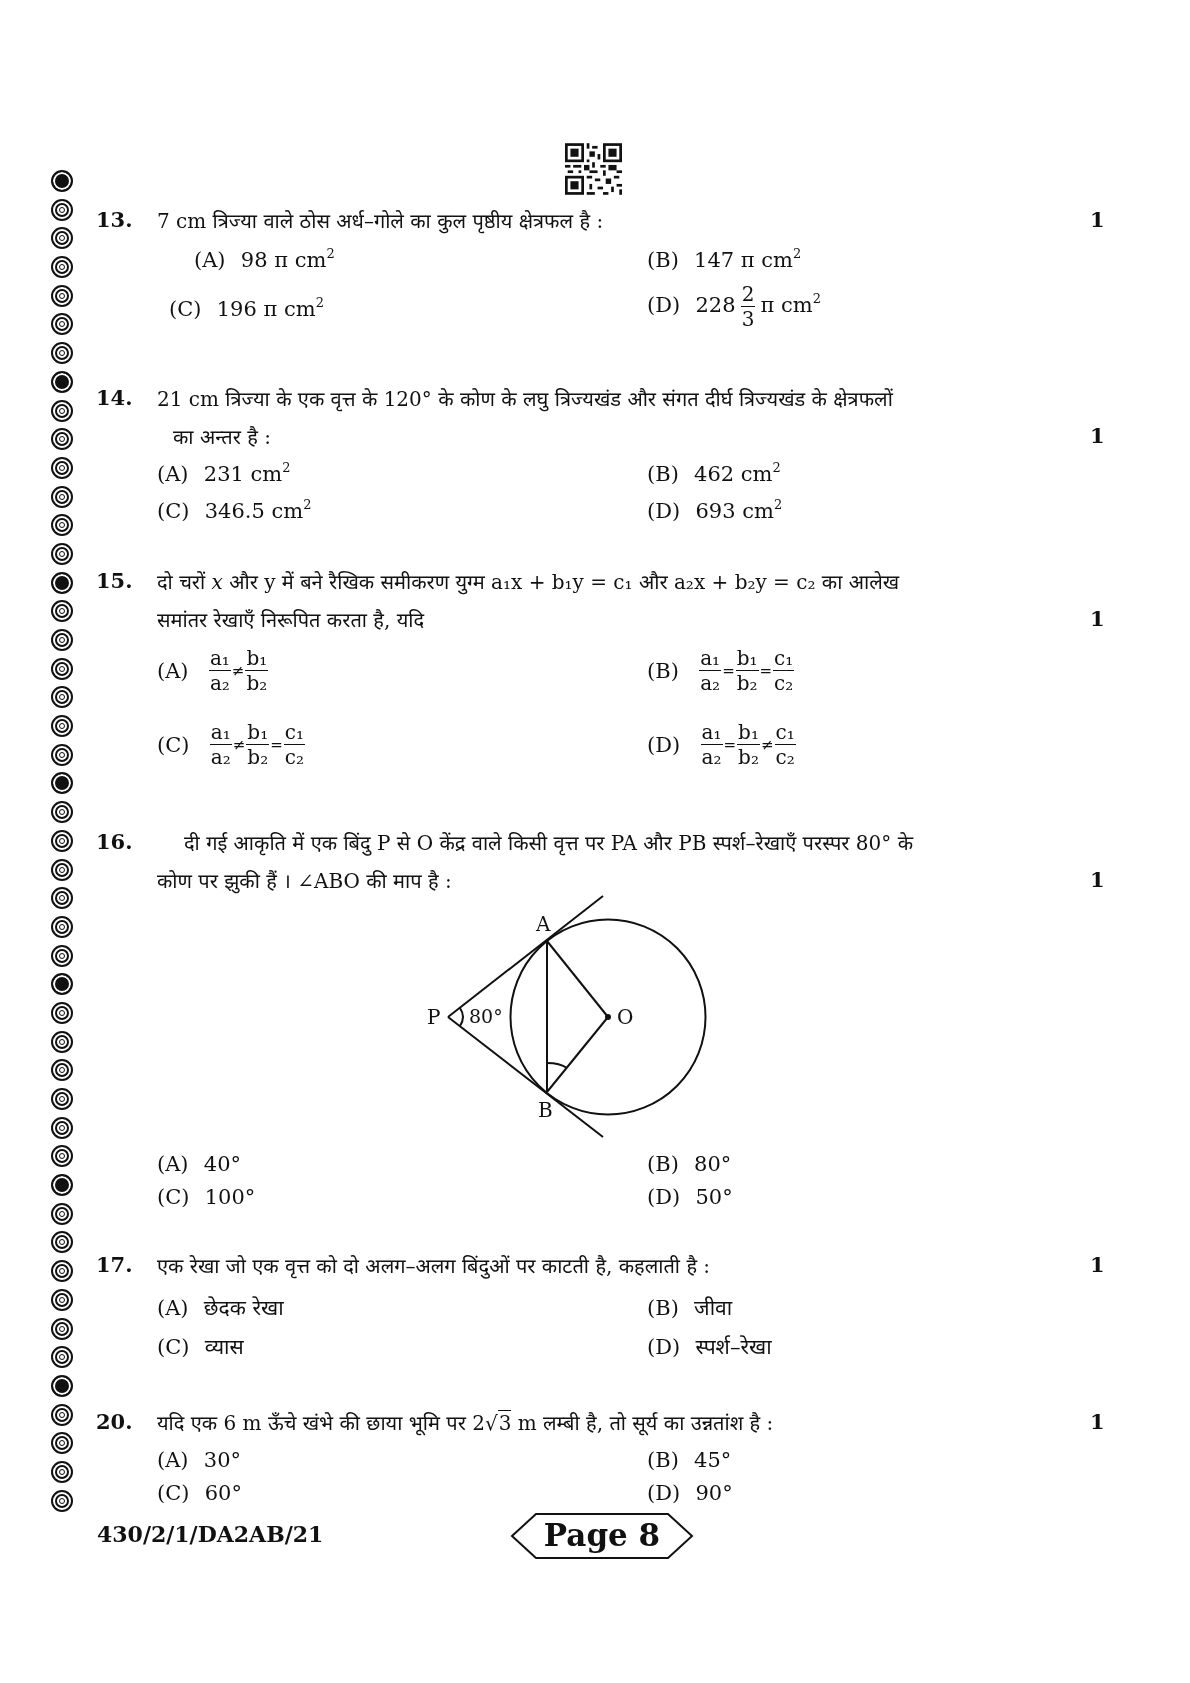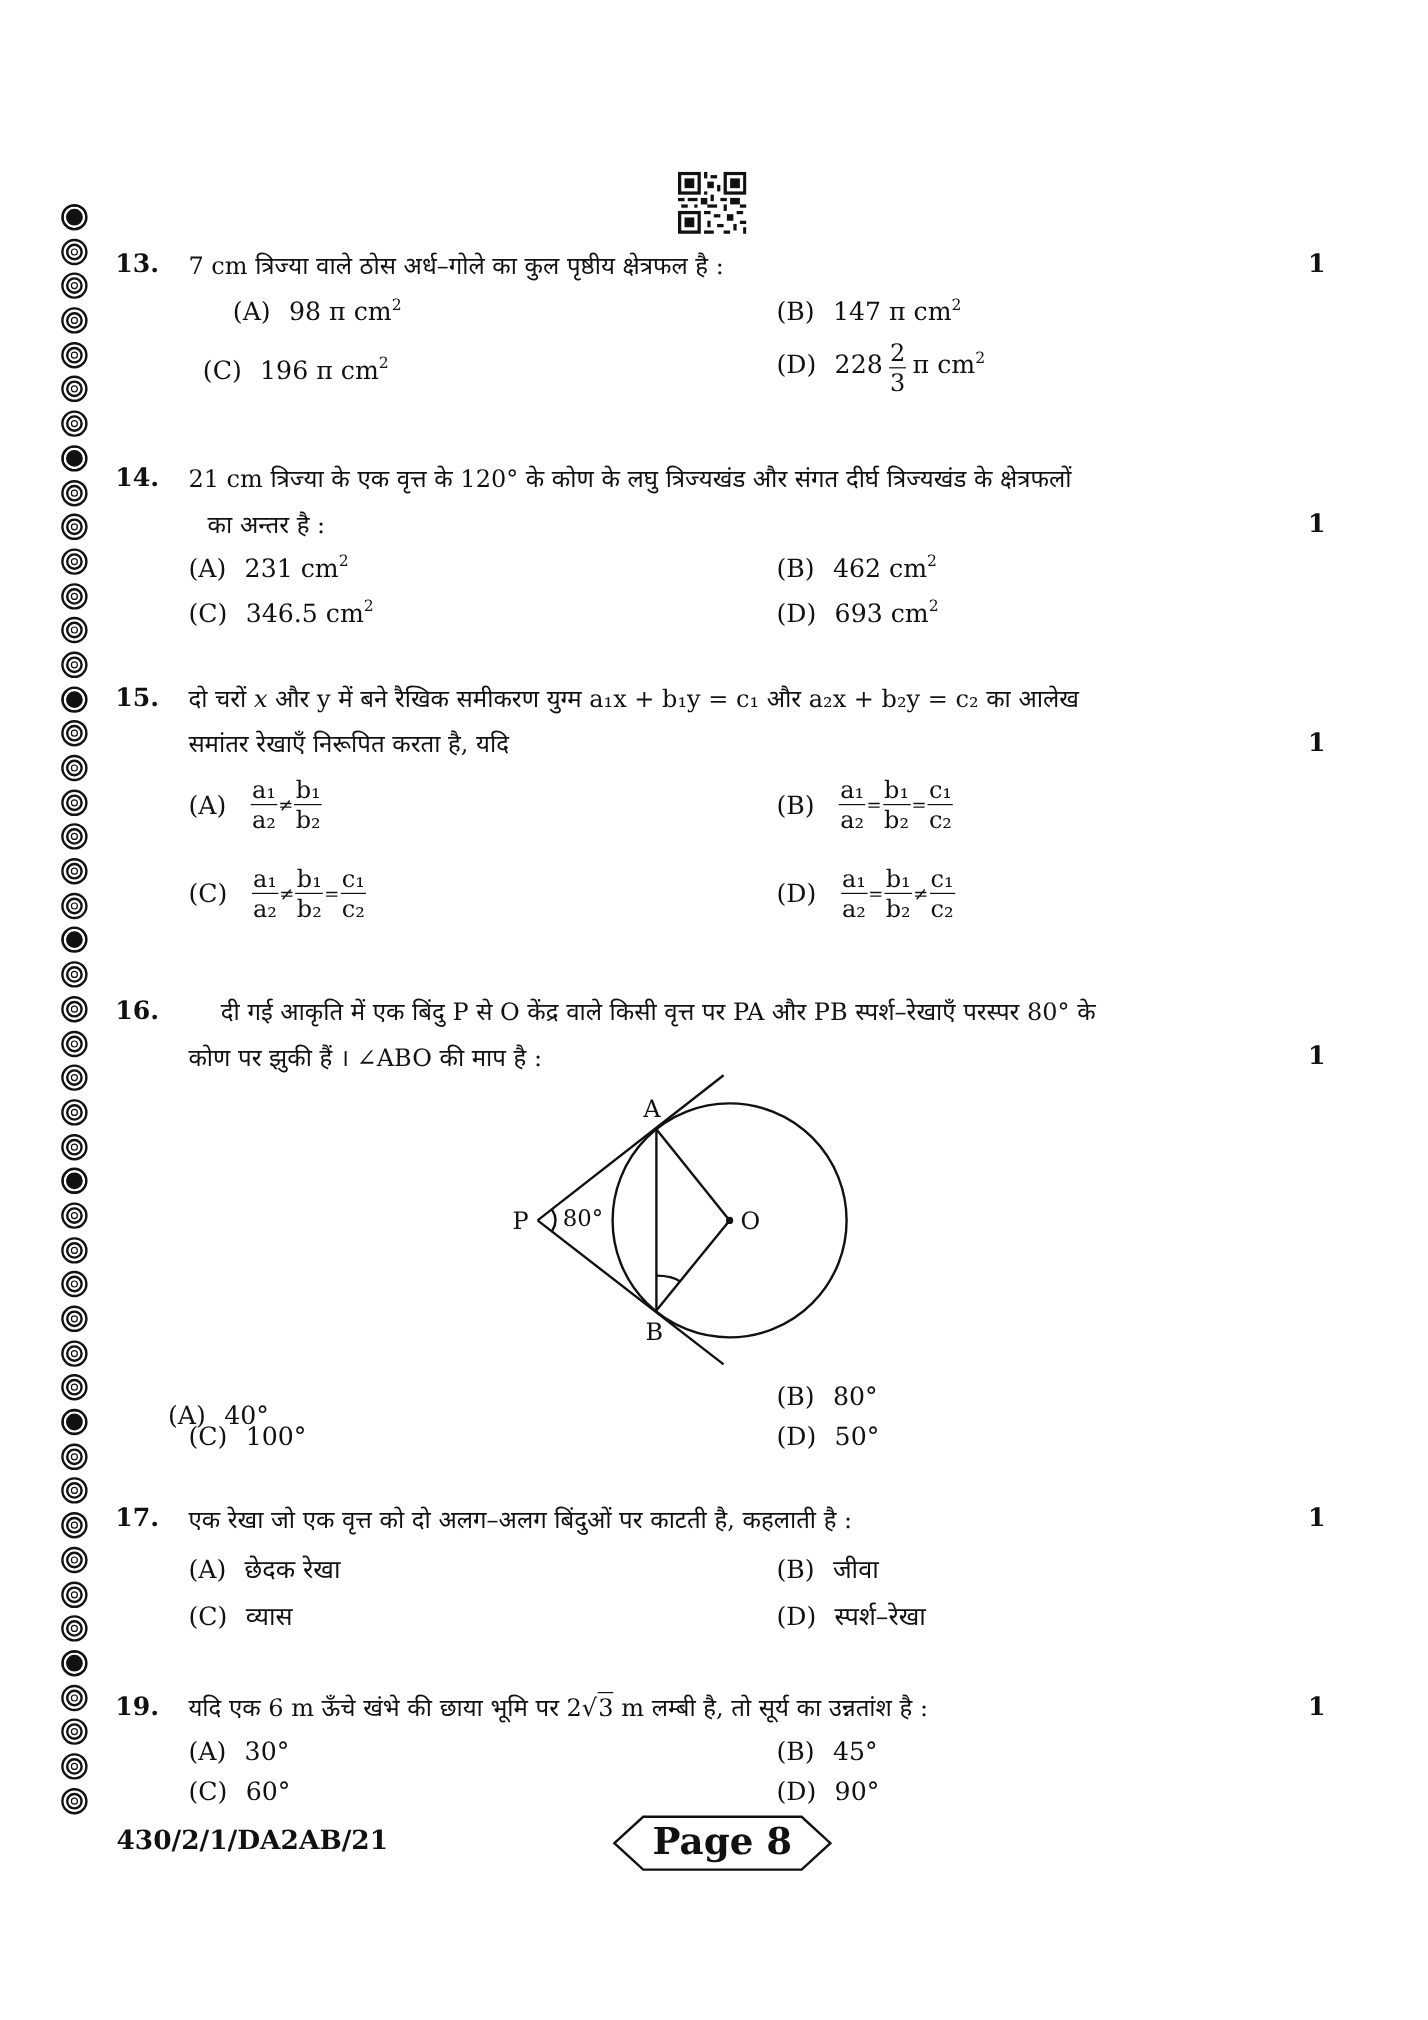--- a/index.html
+++ b/index.html
@@ -242,21 +242,21 @@
     <path d="M 547 1063 Q 560 1063 567 1068"></path>
   </g>
   <circle cx="608" cy="1017" r="3" fill="#111"></circle>
 </svg>
 <div class="abs" style="left:536px; top:912px; font-size:20px;">A</div>
 <div class="abs" style="left:538px; top:1098px; font-size:20px;">B</div>
 <div class="abs" style="left:427px; top:1005px; font-size:20px;">P</div>
 <div class="abs" style="left:617px; top:1005px; font-size:20px;">O</div>
 <div class="abs" style="left:469px; top:1005px; font-size:19px;">80°</div>
 
-<div class="abs" style="left:140px; top:1152px;margin-top:16px;">
+<div class="abs" style="left:157px; top:1152px;">
   <span class="opt-label">(A)</span>&nbsp;&nbsp;
   <span class="opt-val">40°</span>
 </div>
 <div class="abs" style="left:647px; top:1152px;">
   <span class="opt-label">(B)</span>&nbsp;&nbsp;
   <span class="opt-val">80°</span>
 </div>
 <div class="abs" style="left:157px; top:1185px;">
   <span class="opt-label">(C)</span>&nbsp;&nbsp;
   <span class="opt-val">100°</span>
@@ -279,21 +279,21 @@
 </div>
 <div class="abs" style="left:157px; top:1332px;">
   <span class="opt-label">(C)</span>&nbsp;&nbsp;
   <span class="opt-val">व्यास</span>
 </div>
 <div class="abs" style="left:647px; top:1332px;">
   <span class="opt-label">(D)</span>&nbsp;&nbsp;
   <span class="opt-val">स्पर्श–रेखा</span>
 </div>
 
-<div class="abs q-num" style="left:96px; top:1409px;">19.</div>
+<div class="abs q-num" style="left:96px; top:1409px;">20.</div>
 <div class="abs q-text" style="left:157px; top:1409px;">
   <span>यदि एक 6 m ऊँचे खंभे की छाया भूमि पर 2</span>√<span class="sqrt">3</span><span> m लम्बी है, तो सूर्य का उन्नतांश है :</span>
 </div>
 <div class="abs marks" style="left:1090px; top:1409px;">1</div>
 <div class="abs" style="left:157px; top:1448px;">
   <span class="opt-label">(A)</span>&nbsp;&nbsp;
   <span class="opt-val">30°</span>
 </div>
 <div class="abs" style="left:647px; top:1448px;">
   <span class="opt-label">(B)</span>&nbsp;&nbsp;

